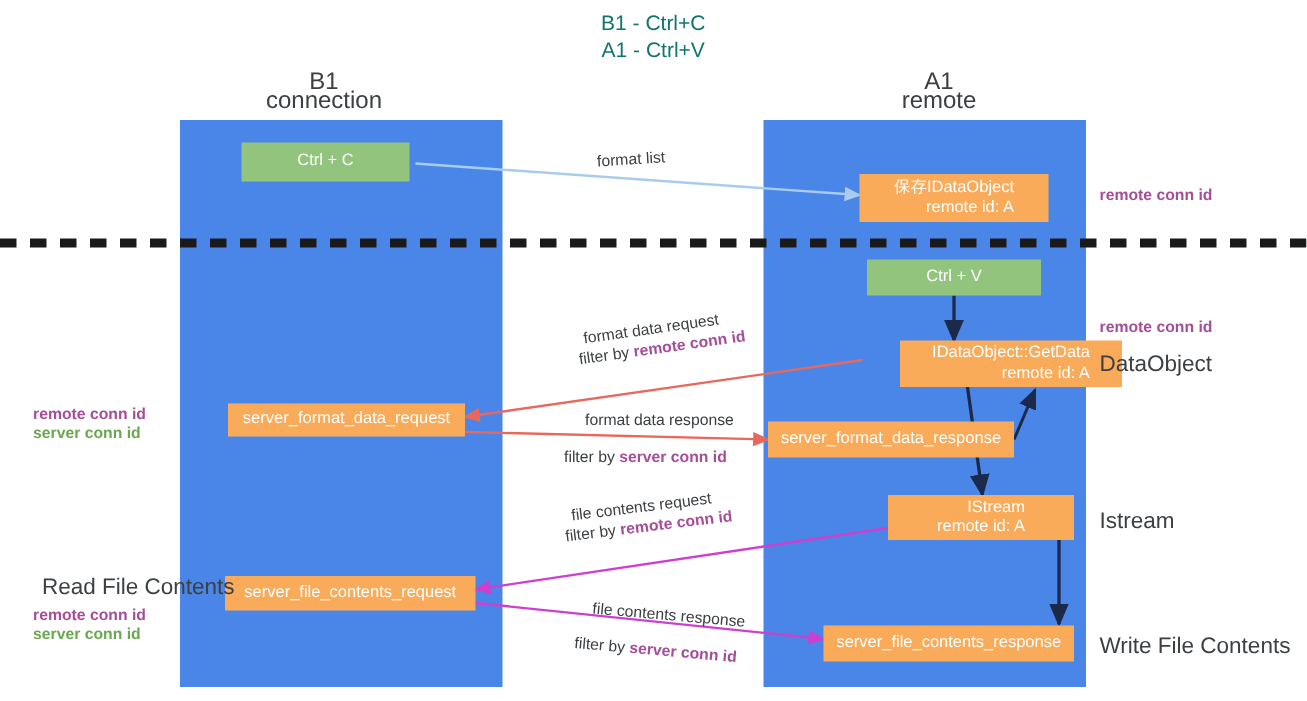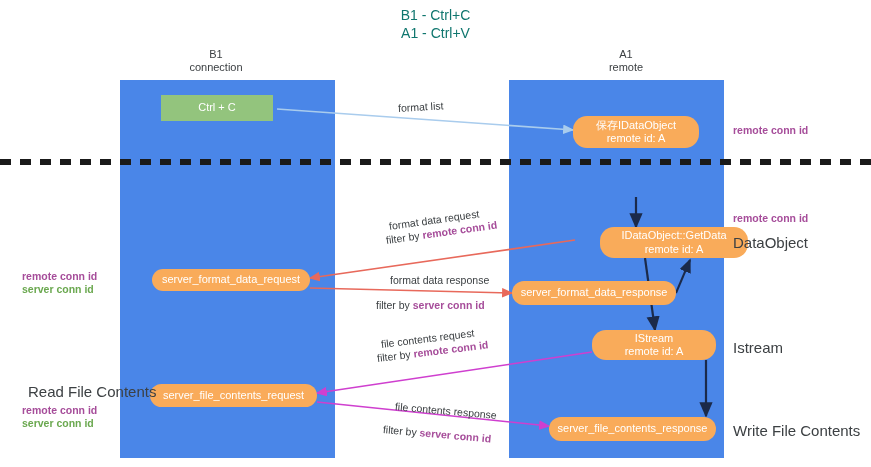--- a/index.html
+++ b/index.html
@@ -10,33 +10,33 @@
     overflow:hidden;
     position:relative;
     color:#3c4043;
   }
   #stage{position:absolute;left:0;top:0;width:871px;height:467px;}
   svg.layer{position:absolute;left:0;top:0;width:871px;height:467px;pointer-events:none;}
 
   
   .column{position:absolute;background:#4a86e8;}
   .col-head{
-    position:absolute;text-align:center;font-size:11px;line-height:13px;
+    position:absolute;text-align:center;font-size:16px;line-height:13px;
     color:#3c4043;white-space:pre-line;
   }
 
   
   .node{
     position:absolute;box-sizing:border-box;
     display:flex;align-items:center;justify-content:center;
-    text-align:center;color:#ffffff;font-size:11px;line-height:13.5px;
+    text-align:right;color:#ffffff;font-size:11px;line-height:13.5px;
     white-space:pre-line;padding:2px 0;
   }
   .node.green{background:#93c47d;}
-  .node.orange{background:#f9ab5a;border-radius:14px;}
+  .node.orange{background:#f9ab5a;}
 
   
   .edgelabel{
     position:absolute;font-size:10.5px;line-height:14px;color:#3c4043;
     white-space:nowrap;
   }
   .purple{color:#a64d9a;font-weight:bold;}
 
   
   .side{
@@ -103,20 +103,21 @@
     <line x1="317" y1="402" x2="549" y2="426" stroke="#cf3fcf" stroke-width="1.6" marker-end="url(#ar-mag)"></line>
 
     <line x1="706" y1="360" x2="706" y2="416" stroke="#1b2a4a" stroke-width="2.2" marker-end="url(#ar-blk)"></line>
   </svg>
 
   <div class="node green" style="left:161px;top:95px;width:112px;height:26px;">Ctrl + C</div>
 
   <div class="node orange" style="left:573px;top:116px;width:126px;height:32px;">保存IDataObject
 remote id: A</div>
 
+  <div class="node green" style="left:578px;top:173px;width:116px;height:24px;">Ctrl + V</div>
 
   <div class="node orange" style="left:600px;top:227px;width:148px;height:31px;">IDataObject::GetData
 remote id: A</div>
 
   <div class="node orange" style="left:152px;top:269px;width:158px;height:22px;">server_format_data_request</div>
 
   <div class="node orange" style="left:512px;top:281px;width:164px;height:24px;">server_format_data_response</div>
 
   <div class="node orange" style="left:592px;top:330px;width:124px;height:30px;">IStream
 remote id: A</div>

